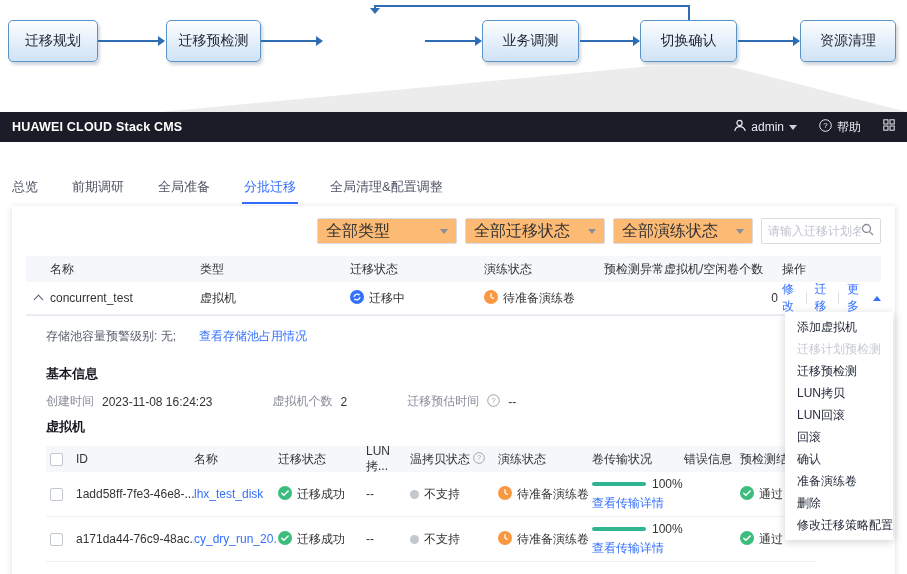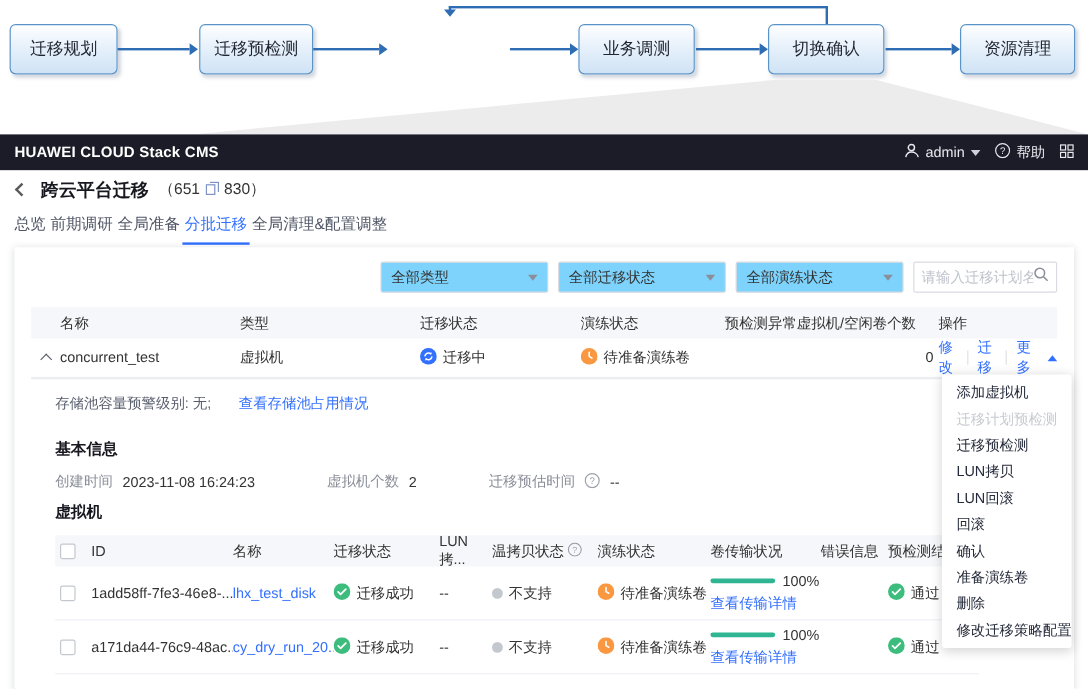--- a/index.html
+++ b/index.html
@@ -22,43 +22,43 @@
   .lh{position:absolute;left:374px;top:5px;width:315px;height:2px;background:#2e6db4}
   .lv1{position:absolute;left:688px;top:5px;width:2px;height:16px;background:#2e6db4}
   .lv2{position:absolute;left:374px;top:5px;width:2px;height:4px;background:#2e6db4}
   .lvhead{position:absolute;left:370px;top:8px;width:0;height:0;border-top:6px solid #2e6db4;border-left:5px solid transparent;border-right:5px solid transparent}
   .funnel{position:absolute;left:0;top:66px;width:907px;height:46px;background:#ececec;
     clip-path:polygon(652px 0,728px 0,907px 46px,160px 46px)}
 
   
   .topbar{position:absolute;left:0;top:112px;width:907px;height:30px;background:#1c1c28;display:flex;align-items:center;padding:0 12px;color:#fff}
   .brand{font-size:12.5px;font-weight:bold;letter-spacing:.2px}
-  .tb-right{margin-left:auto;display:flex;align-items:center;gap:12px;font-size:12px;color:#e8e8ee}
+  .tb-right{margin-left:auto;display:flex;align-items:flex-start;gap:22px;font-size:12px;color:#e8e8ee}
   .tb-group{display:flex;align-items:center;gap:5px}
   .caret-dn-lt{width:0;height:0;border-left:4px solid transparent;border-right:4px solid transparent;border-top:5px solid #cfd1da;margin-top:1px}
 
   
   .crumbrow{position:absolute;left:0;top:142px;width:907px;height:32px;display:flex;align-items:center;padding-left:14px;background:#fff}
   .chev-left{width:8px;height:8px;border-left:2px solid #595959;border-bottom:2px solid #595959;transform:rotate(45deg);margin-right:12px;cursor:pointer}
   .crumb-title{font-size:15px;font-weight:bold;color:#17171f}
   .crumb-counts{display:flex;align-items:center;gap:4px;margin-left:8px;font-size:13px;color:#333}
 
   
-  .tabs{position:absolute;left:0;top:174px;width:907px;height:30px;display:flex;padding-left:10px;font-size:13px;color:#4f5565}
+  .tabs{position:absolute;left:0;top:174px;width:907px;height:30px;display:flex;gap:30px;padding-left:10px;font-size:13px;color:#4f5565}
   .tab{padding:4px 2px 8px;cursor:pointer}
   .tab.active{color:#3370ff;border-bottom:2px solid #3370ff}
 
   
   .card{position:absolute;left:12px;right:12px;top:206px;bottom:-8px;background:#fff;
     box-shadow:0 1px 6px rgba(30,40,60,.16);padding:12px 14px 0}
 
   .toolbar{display:flex;align-items:center;gap:8px;margin-bottom:12px}
   .btn-primary{height:26px;padding:0 14px;background:#3370ff;color:#fff;font-size:12px;border:none;border-radius:2px;cursor:pointer}
   .spacer{flex:1}
-  .select{width:140px;height:26px;border:1px solid #d9dbe0;border-radius:2px;display:flex;align-items:center;justify-content:space-between;padding:0 8px;font-size:12px;color:#333;cursor:pointer;background:#7dd3fc}
+  .select{width:140px;height:26px;border:1px solid #d9dbe0;border-radius:2px;display:flex;align-items:center;justify-content:space-between;padding:0 8px;font-size:16px;color:#333;cursor:pointer;background:#fdba74}
   .caret-dn{width:0;height:0;border-left:4px solid transparent;border-right:4px solid transparent;border-top:5px solid #8a8e99}
   .search{width:120px;height:26px;border:1px solid #d9dbe0;border-radius:2px;display:flex;align-items:center;padding:0 6px;background:#fff}
   .search input{border:none;outline:none;flex:1;min-width:0;font-size:12px;color:#333;font-family:inherit}
   .search input::placeholder{color:#bfc3cc}
 
   
   .pt-head{display:flex;align-items:center;height:26px;background:#f5f7fa;font-size:12px;color:#333}
   .pt-row{display:flex;align-items:center;height:33px;font-size:12px;color:#333;border-bottom:1px solid #edf0f4}
   .c0{width:24px;display:flex;justify-content:center}
   .c1{width:150px}.c2{width:150px}.c3{width:134px}.c4{width:120px}
@@ -166,32 +166,20 @@
       </span>
       <span><svg width="12" height="12" viewBox="0 0 12 12">
             <rect x="0.8" y="0.8" width="4.2" height="4.2" fill="none" stroke="#e8e8ee"></rect>
             <rect x="7" y="0.8" width="4.2" height="4.2" fill="none" stroke="#e8e8ee"></rect>
             <rect x="0.8" y="7" width="4.2" height="4.2" fill="none" stroke="#e8e8ee"></rect>
             <rect x="7" y="7" width="4.2" height="4.2" fill="none" stroke="#e8e8ee"></rect>
           </svg></span>
     </div>
   </div>
 
-  <div class="crumbrow">
-    <span class="chev-left"></span>
-    <span class="crumb-title">跨云平台迁移</span>
-    <span class="crumb-counts">
-      <span>（651</span>
-      <span><svg width="12" height="12" viewBox="0 0 12 12">
-            <rect x="1" y="3" width="7" height="8" fill="none" stroke="#7c93c4"></rect>
-            <path d="M4 1h7v8" fill="none" stroke="#7c93c4"></path>
-          </svg></span>
-      <span>830）</span>
-    </span>
-  </div>
 
   <div class="tabs">
     <span class="tab">总览</span>
     <span class="tab">前期调研</span>
     <span class="tab">全局准备</span>
     <span class="tab active">分批迁移</span>
     <span class="tab">全局清理&amp;配置调整</span>
   </div>
 
   <div class="card">

